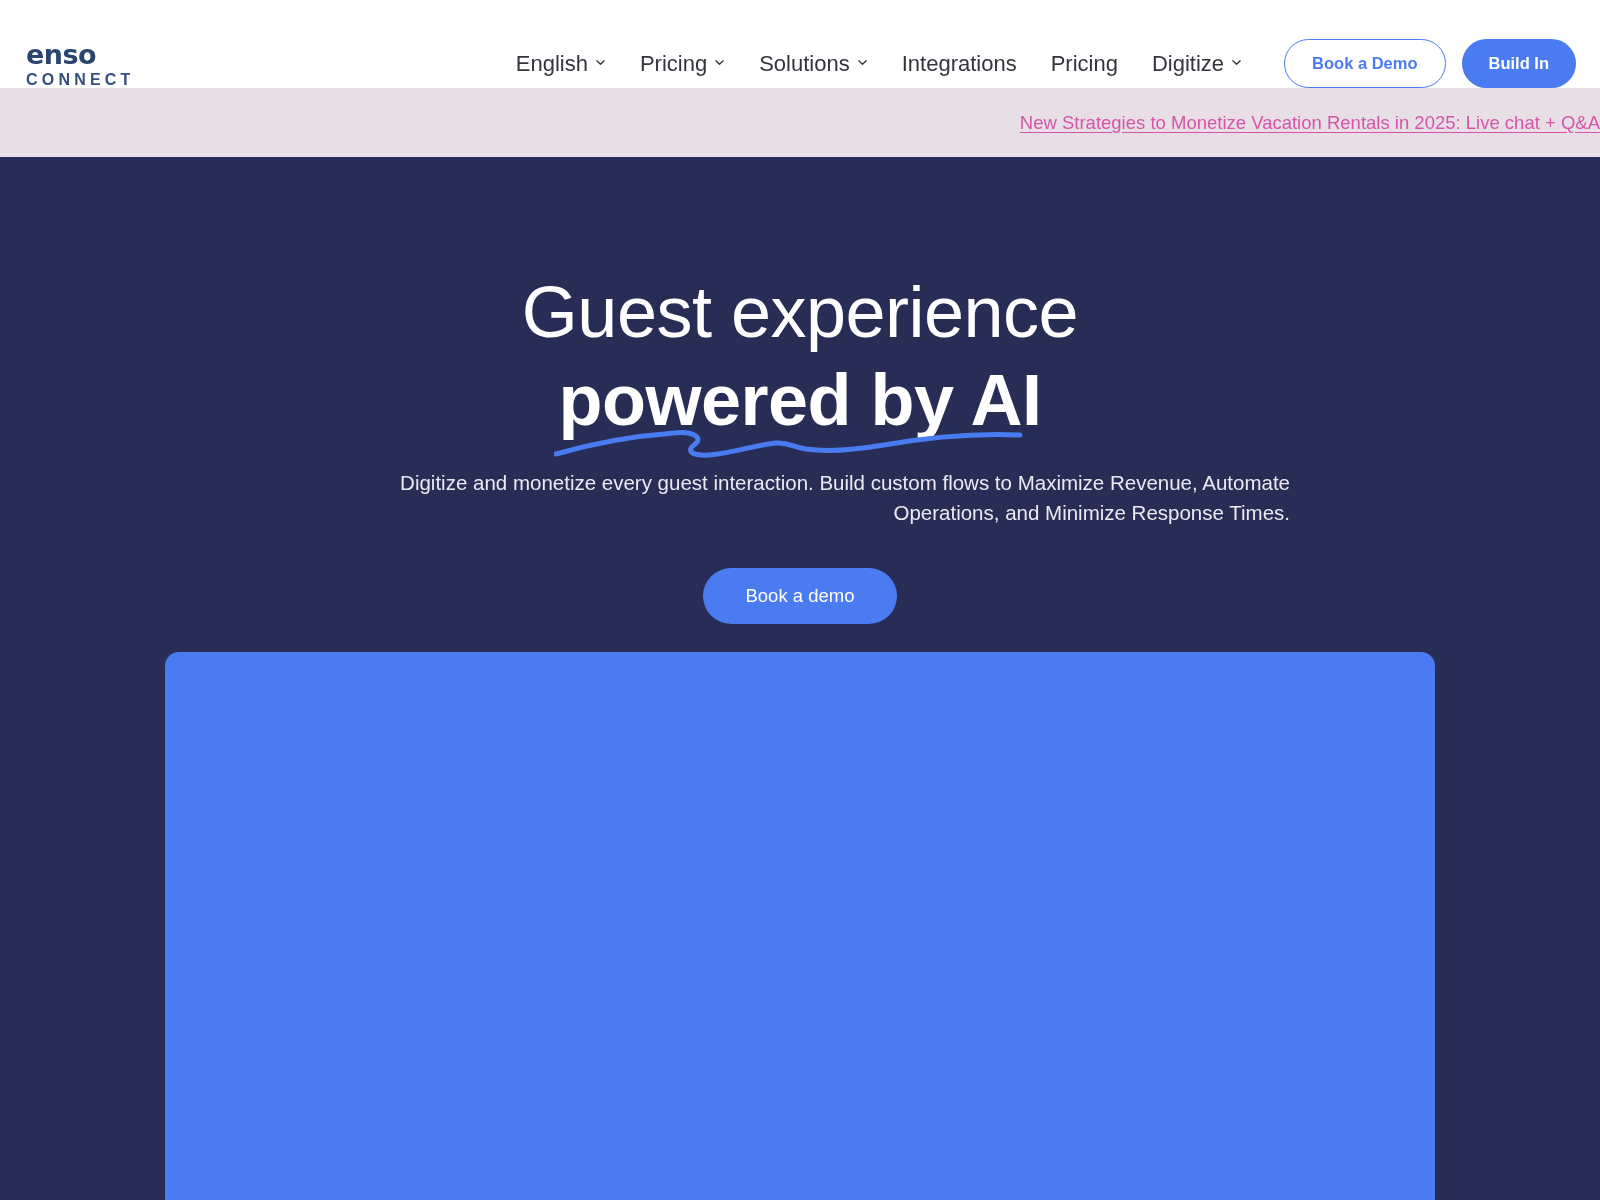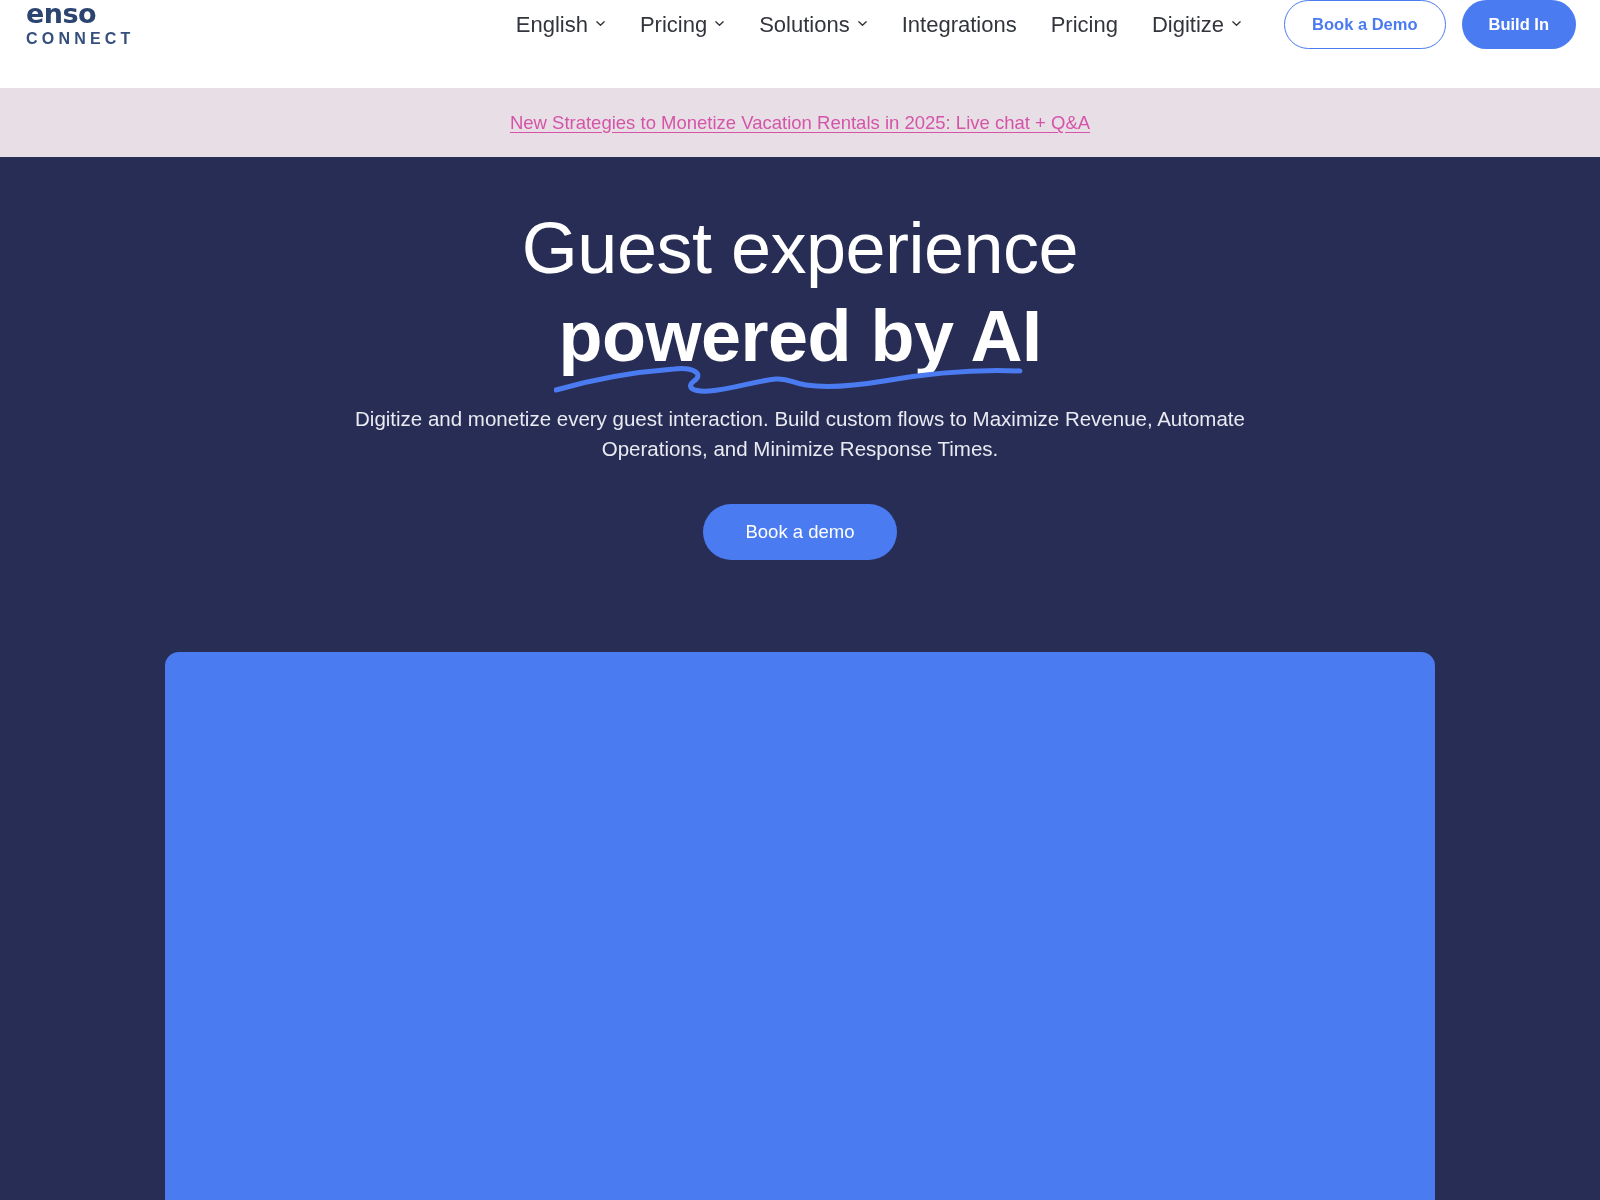--- a/index.html
+++ b/index.html
@@ -13,21 +13,21 @@
   body {
     font-family: "Liberation Sans", sans-serif;
     background: #272d54;
   }
 
   
   .navbar {
     height: 88px;
     background: #ffffff;
     display: flex;
-    align-items: flex-start;
+    align-items: flex-end;
     padding: 0 24px 0 26px;
     position: relative;
   }
 
   .logo {
     display: flex;
     flex-direction: column;
     align-items: flex-start;
     line-height: 1;
     user-select: none;
@@ -107,42 +107,42 @@
     white-space: nowrap;
     font-family: "Liberation Sans", sans-serif;
   }
 
   
   .banner {
     height: 69px;
     background: #e8dee6;
     display: flex;
     align-items: center;
-    justify-content: center;
+    justify-content: flex-end;
   }
   .banner-link {
     font-size: 18.5px;
     color: #d455a8;
     text-decoration: underline;
     text-underline-offset: 3px;
     cursor: pointer;
     white-space: nowrap;
   }
 
   
   .hero {
     background: #272d54;
     height: 1043px;
     position: relative;
     overflow: hidden;
   }
 
   .hero-inner {
     text-align: center;
-    padding-top: 54px;
+    padding-top: 118px;
   }
 
   h1.hero-title {
     color: #ffffff;
     font-size: 72px;
     line-height: 1.03;
     font-weight: 400;
     letter-spacing: -0.5px;
   }
   .title-line2 {
@@ -160,20 +160,21 @@
     pointer-events: none;
   }
 
   .hero-sub {
     margin: 31px auto 0;
     max-width: 980px;
     color: #e9eaf2;
     font-size: 20.5px;
     line-height: 1.45;
     font-weight: 400;
+    text-align: right;
   }
 
   .btn-hero {
     margin-top: 40px;
     display: inline-block;
     background: #4a7bf0;
     color: #ffffff;
     border: none;
     font-size: 18.5px;
     border-radius: 999px;

